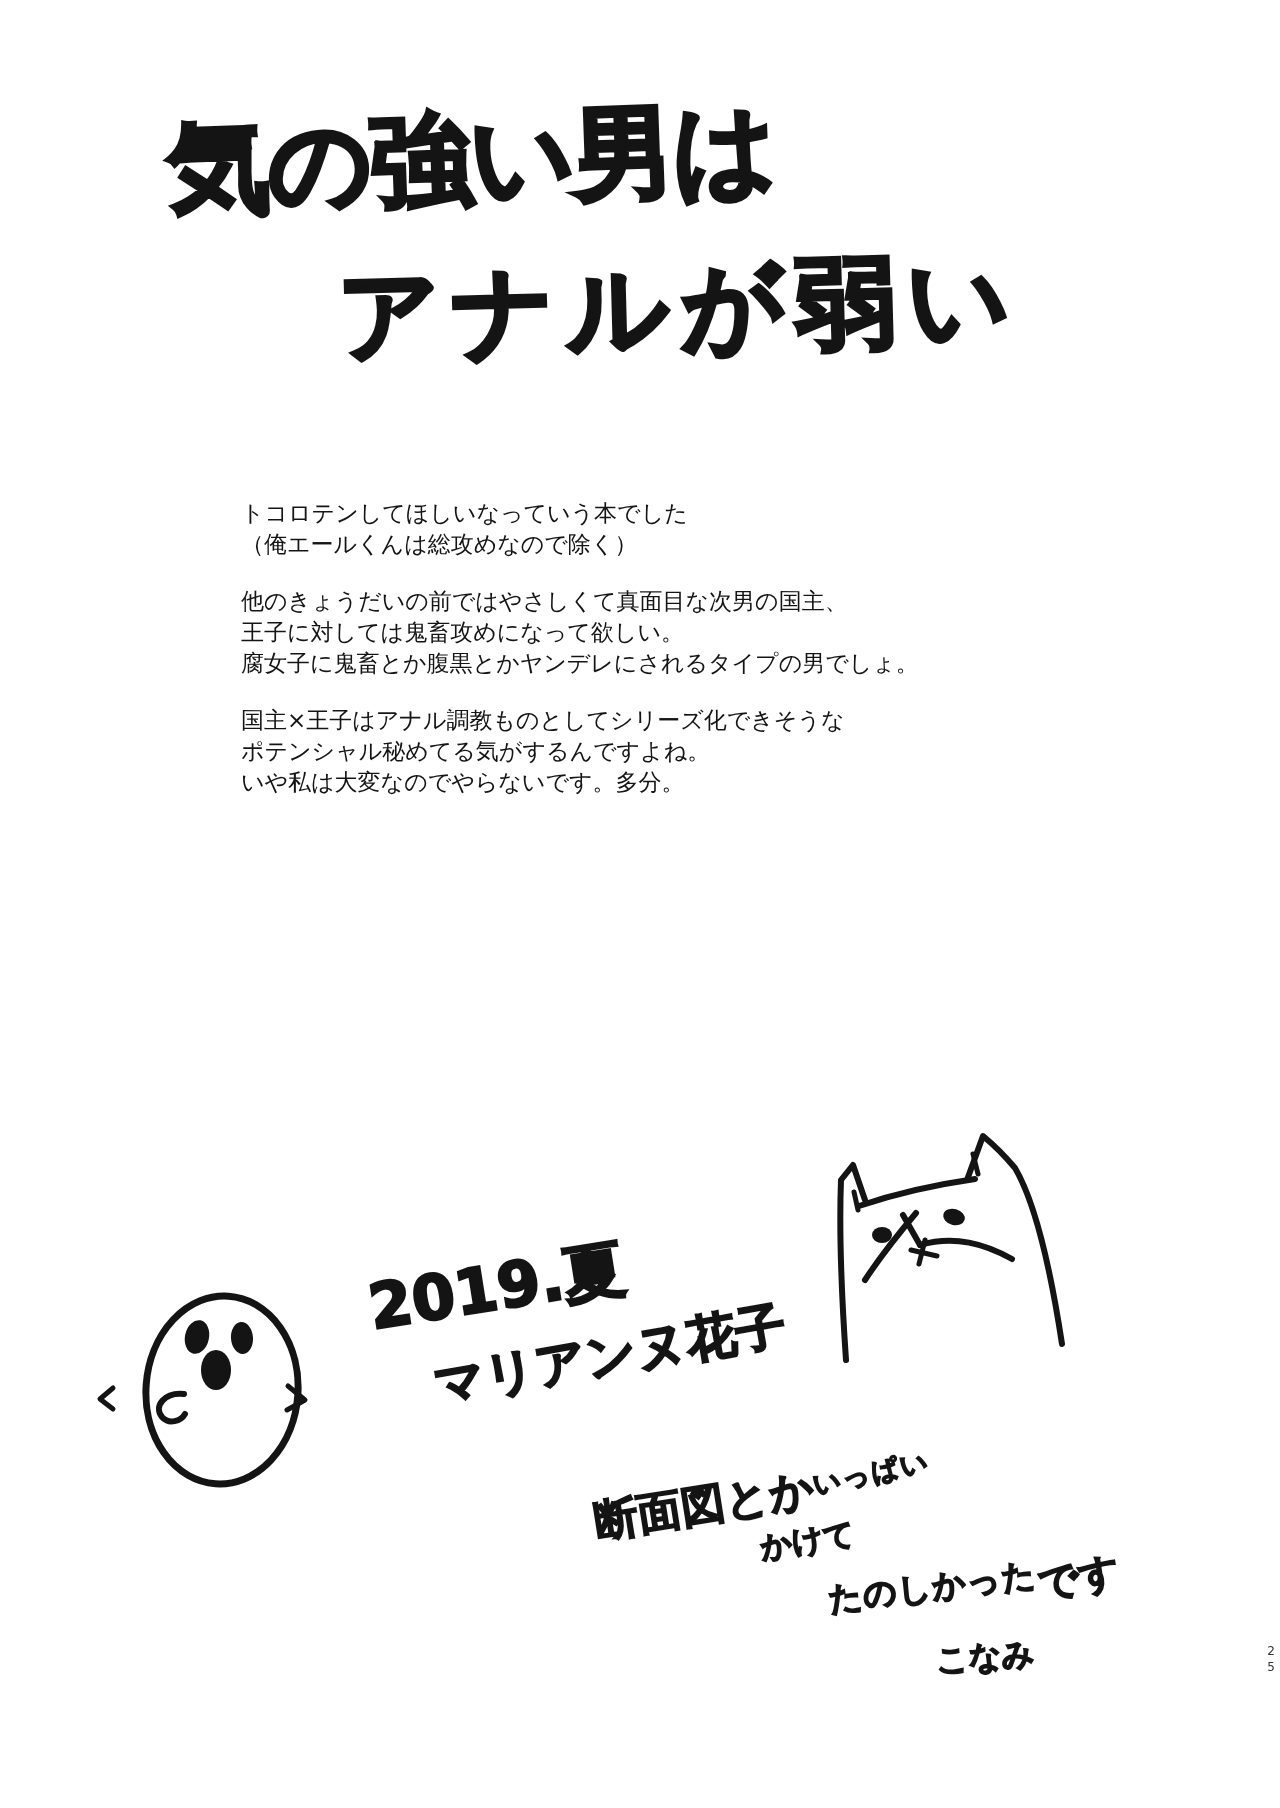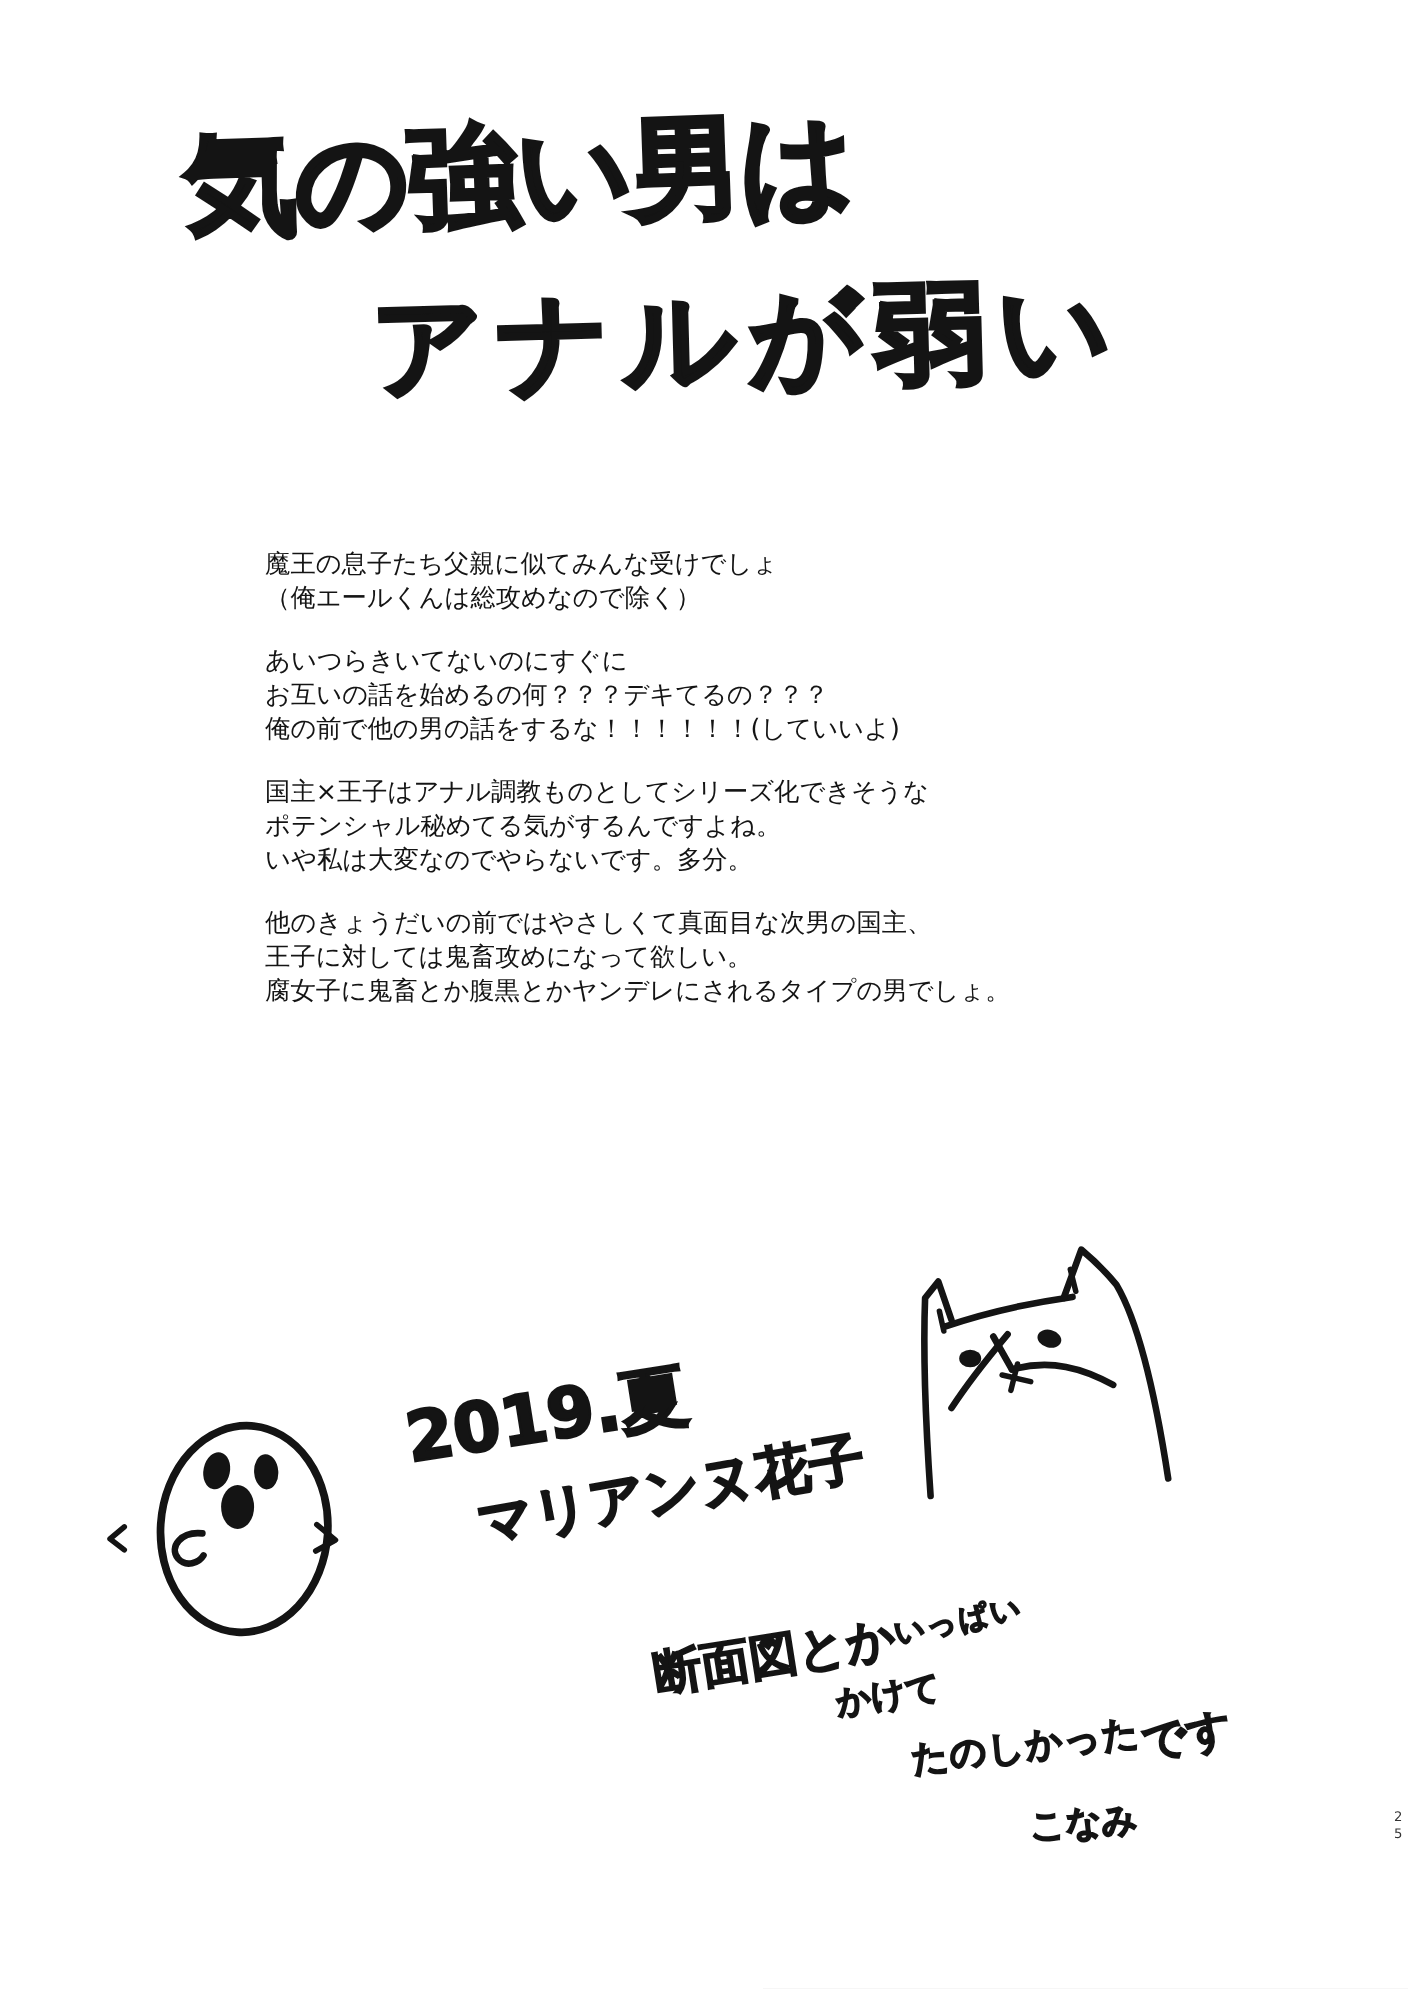--- a/index.html
+++ b/index.html
@@ -95,31 +95,28 @@
 </style>
 </head>
 <body>
 
 <div class="page">
 
   <div class="hand title-line1">気の強い男は</div>
   <div class="hand title-line2">アナルが弱い</div>
 
   <div class="afterword">
-    <p>魔王の息子たち父親に似てみんな受けでしょ
+    <p>トコロテンしてほしいなっていう本でした
 （俺エールくんは総攻めなので除く）</p>
-    <p>あいつらきいてないのにすぐに
-お互いの話を始めるの何？？？デキてるの？？？
-俺の前で他の男の話をするな！！！！！！(していいよ)</p>
+    <p>他のきょうだいの前ではやさしくて真面目な次男の国主、
+王子に対しては鬼畜攻めになって欲しい。
+腐女子に鬼畜とか腹黒とかヤンデレにされるタイプの男でしょ。</p>
     <p>国主×王子はアナル調教ものとしてシリーズ化できそうな
 ポテンシャル秘めてる気がするんですよね。
 いや私は大変なのでやらないです。多分。</p>
-    <p>他のきょうだいの前ではやさしくて真面目な次男の国主、
-王子に対しては鬼畜攻めになって欲しい。
-腐女子に鬼畜とか腹黒とかヤンデレにされるタイプの男でしょ。</p>
   </div>
 
   <svg class="doodle ghost-doodle" width="220" height="230" viewBox="0 0 220 230">
     <g stroke="#141414" stroke-linecap="round" stroke-linejoin="round" fill="none">
       <ellipse cx="127" cy="108" rx="76" ry="94" stroke-width="7" transform="rotate(4 127 108)"></ellipse>
       <path d="M89,112 C70,110 58,124 67,135 C74,143 86,139 90,132" stroke-width="6"></path>
       <path d="M193,104 L210,118 L192,128" stroke-width="5"></path>
       <path d="M18,106 L5,117 L18,127" stroke-width="5"></path>
     </g>
     <g fill="#141414" stroke="none">

